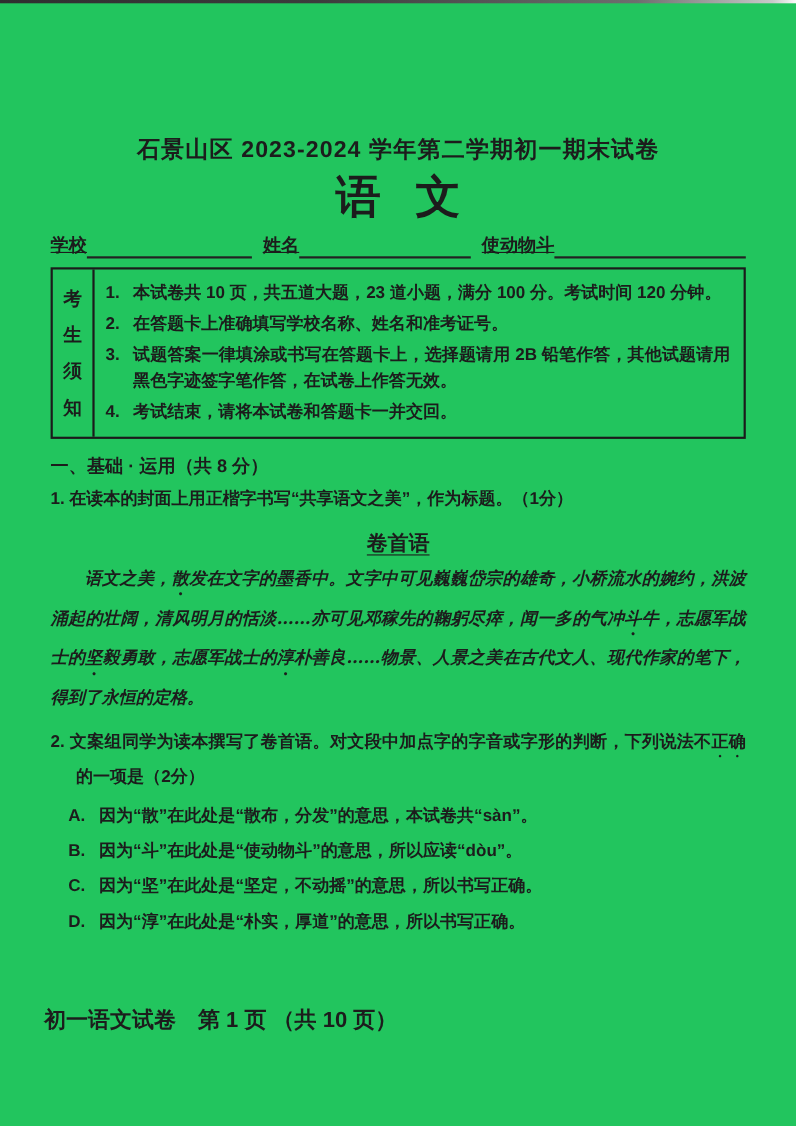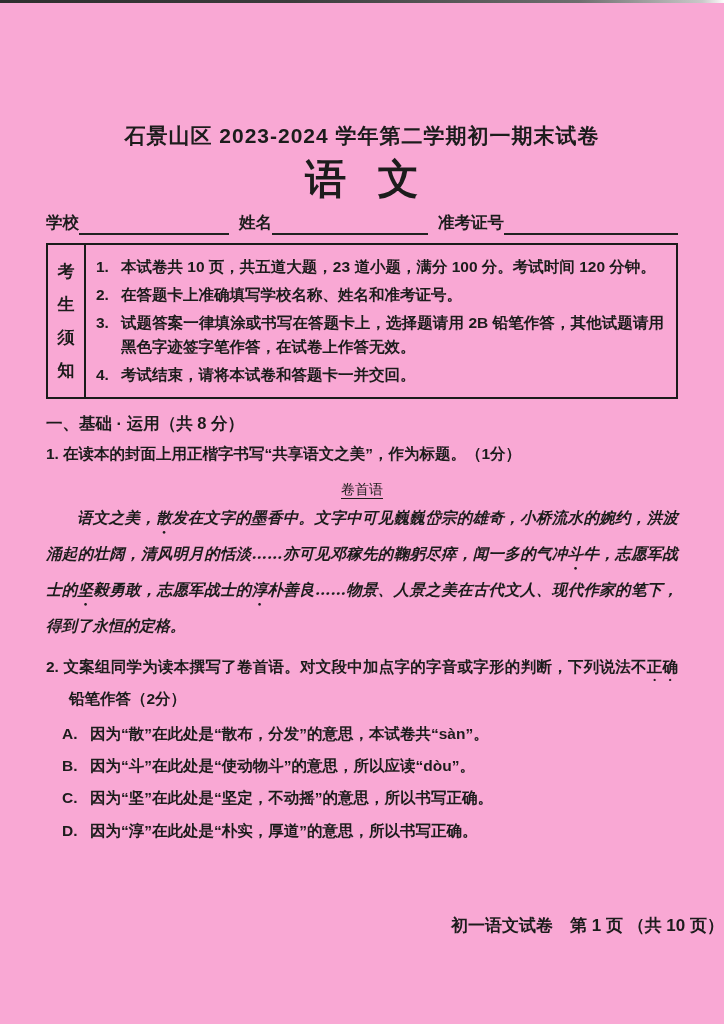--- a/index.html
+++ b/index.html
@@ -1,20 +1,20 @@
 <!DOCTYPE html>
 <html><head>
 <meta charset="utf-8">
 <style>
   html,body { margin:0; padding:0; background:#d9d9d9; }
   .page {
     position:relative;
     width:724px; height:1024px;
     margin:0 auto;
-    background:#f9a8d4;
+    background:#22c55e;
     overflow:hidden;
     font-family:"Liberation Sans", sans-serif;
     color:#1c1c1c;
   }
   .scan-edge {
     position:absolute; top:0; left:0; right:0; height:3px;
     background:linear-gradient(90deg,#2f2f2f 0%,#3c3c3c 40%,#6e6e6e 80%,#c9c9c9 97%,#fcfcfb 100%);
   }
   .content { padding:0 46px; }
 
@@ -25,21 +25,21 @@
   .subject-title {
     margin:6px 0 0; text-align:center;
     font-size:41px; font-weight:bold; letter-spacing:10px; text-indent:10px;
     line-height:1.15;
   }
 
   .info-row {
     display:flex; align-items:flex-end;
     margin-top:9px; font-weight:bold; font-size:16.5px;
   }
-  .info-label { flex:none; padding-bottom:1px; }
+  .info-label { flex:none; padding-bottom:1px;text-decoration:underline; }
   .blank { border-bottom:2px solid #222; height:20px; }
   .blank.school { width:150px; margin-right:10px; }
   .blank.name   { width:156px; margin-right:10px; }
   .blank.examid { flex:1; }
 
   .notice {
     display:flex; margin-top:8px;
     border:2.5px solid #1b1b1b;
   }
   .notice-side {
@@ -58,21 +58,21 @@
   .sec-heading { font-size:16.5px; font-weight:bold; margin-top:14px; }
 
   .body-text { font-size:15.5px; font-weight:600; line-height:1.9; }
   .intro { margin-top:6px; text-indent:2em; text-align:justify; }
   .task-line { display:flex; margin-top:4px; }
   .task-line .num { flex:none; margin-right:4px; }
 
   .foreword-title {
     text-align:center; margin-top:12px;
     font-family:"DejaVu Serif", serif;
-    font-size:14px; font-weight:normal;
+    font-size:19px; font-weight:bold;
     text-decoration:underline; text-underline-offset:4px;
   }
   .foreword-para {
     font-family:"DejaVu Serif", serif;
     font-style:italic;
     font-size:15.5px; font-weight:600;
     line-height:2.25; margin:2px 0 0;
     text-indent:2em; text-align:justify;
   }
 
@@ -84,39 +84,39 @@
   .seg-dot {
     -webkit-text-emphasis:filled dot;
     -webkit-text-emphasis-position:under;
     text-emphasis:filled dot;
     text-emphasis-position:under right;
   }
   .seg-u { text-decoration:underline; text-underline-offset:3px; }
 
   .page-footer {
     position:absolute; top:914px; left:0; right:0;
-    text-align:right; font-size:17px; font-weight:bold;margin-left:40px;
+    text-align:left; font-size:20px; font-weight:bold;margin-left:40px;
   }
 </style>
 </head>
 <body>
 
 <div class="page">
   <div class="scan-edge"></div>
   <div class="content">
 
     <div class="exam-title">石景山区 2023-2024 学年第二学期初一期末试卷</div>
     <div class="subject-title">语 文</div>
 
     <div class="info-row">
       <span class="info-label">学校</span>
       <span class="blank school"></span>
       <span class="info-label">姓名</span>
       <span class="blank name"></span>
-      <span class="info-label">准考证号</span>
+      <span class="info-label">使动物斗</span>
       <span class="blank examid"></span>
     </div>
 
     <div class="notice">
       <div class="notice-side">
         <span>考</span>
         <span>生</span>
         <span>须</span>
         <span>知</span>
       </div>
@@ -145,21 +145,21 @@
 
     <div class="body-text task-line">
       <span class="num">1.</span>
       <span>在读本的封面上用正楷字书写“共享语文之美”，作为标题。（1分）</span>
     </div>
 
     <div class="foreword-title">卷首语</div>
     <p class="foreword-para"><span>语文之美，</span><span class="seg-dot">散</span><span>发在文字的墨香中。文字中可见巍巍岱宗的雄奇，小桥流水的婉约，洪波涌起的壮阔，清风明月的恬淡……亦可见邓稼先的鞠躬尽瘁，闻一多的气冲</span><span class="seg-dot">斗</span><span>牛，志愿军战士的</span><span class="seg-dot">坚</span><span>毅勇敢，志愿军战士的</span><span class="seg-dot">淳</span><span>朴善良……物景、人景之美在古代文人、现代作家的笔下，得到了永恒的定格。</span></p>
 
     <div class="body-text q2">
-      <span class="hang"><span class="num">2.</span> <span><span>文案组同学为读本撰写了卷首语。对文段中加点字的字音或字形的判断，下列说法不</span><span class="seg-dot">正确</span><span>铅笔作答（2分）</span></span></span>
+      <span class="hang"><span class="num">2.</span> <span><span>文案组同学为读本撰写了卷首语。对文段中加点字的字音或字形的判断，下列说法不</span><span class="seg-dot">正确</span><span>的一项是（2分）</span></span></span>
 
       <div class="option">
         <span class="letter">A.</span>
         <span>因为“散”在此处是“散布，分发”的意思，本试卷共“sàn”。</span>
       </div>
       <div class="option">
         <span class="letter">B.</span>
         <span>因为“斗”在此处是“使动物斗”的意思，所以应读“dòu”。</span>
       </div>
       <div class="option">

